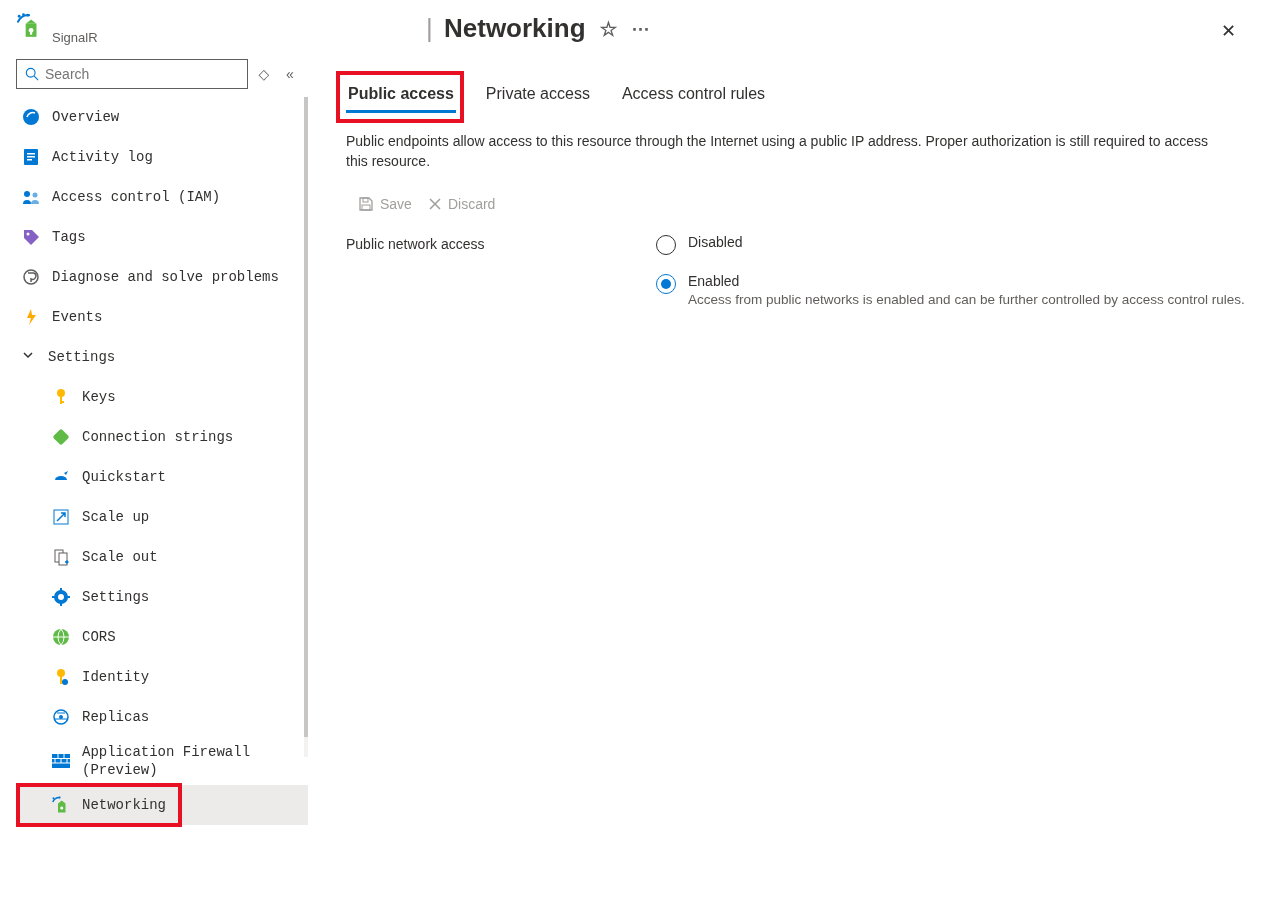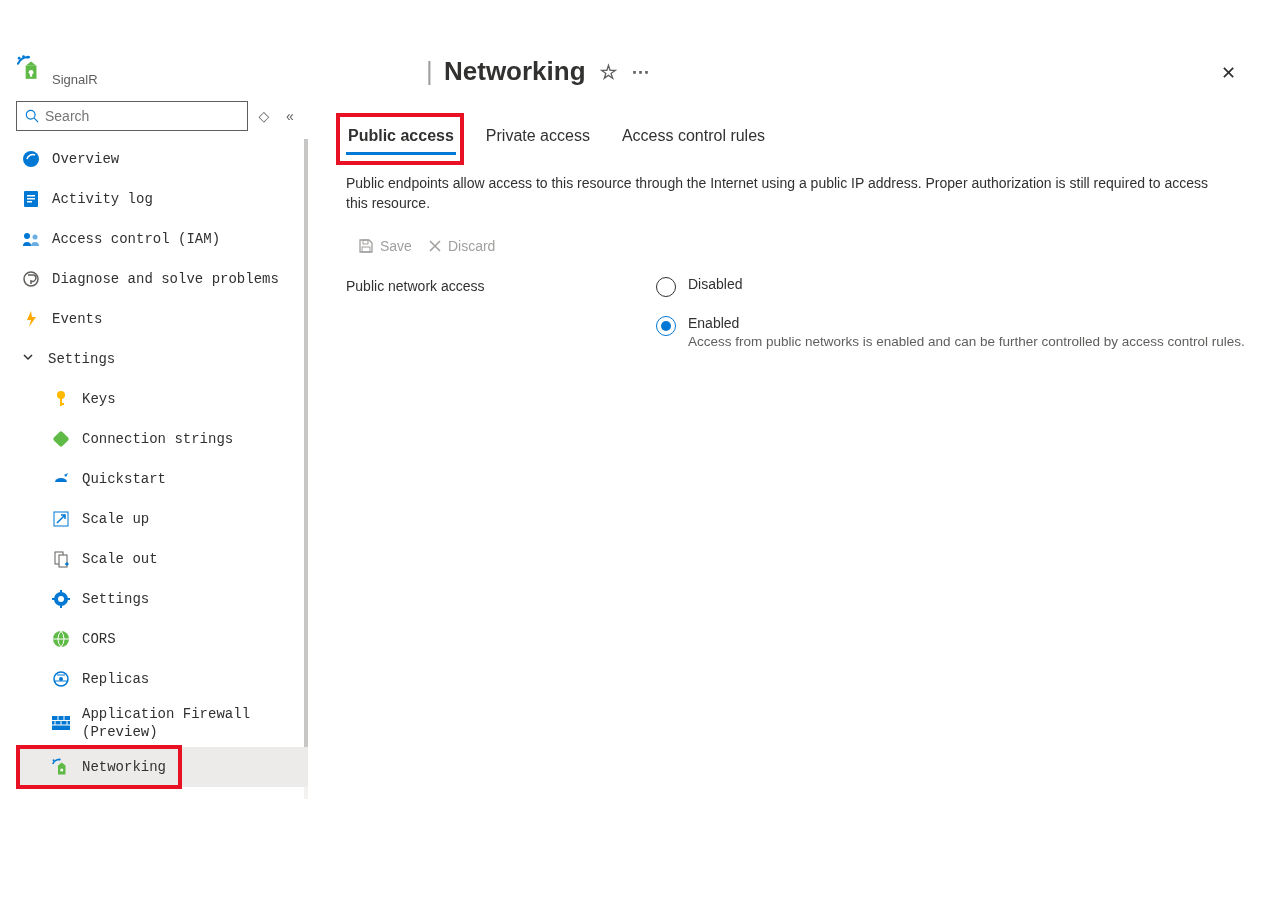--- a/index.html
+++ b/index.html
@@ -10,24 +10,23 @@
     color: #323130;
     background: #fff;
     width: 1264px;
     height: 909px;
     overflow: hidden;
     display: flex;
     flex-direction: column;
   }
   .header {
     display: flex;
-    align-items: flex-end;
+    align-items: center;
     padding: 12px 16px 8px 16px;
     position: relative;
-    margin-top: 42px;
   }
   .header-left {
     display: flex;
     align-items: flex-start;
     gap: 8px;
     width: 410px;
   }
   .resource-icon {
     width: 28px; height: 28px;
     display:flex; align-items:center; justify-content:center;
@@ -281,20 +280,29 @@
               <path d="M1 15 a4 4 0 0 1 8 0 Z" fill="#0078d4"></path>
               <circle cx="13" cy="6" r="2.5" fill="#69afe5"></circle>
               <path d="M9 15 a4 4 0 0 1 8 0 Z" fill="#69afe5"></path>
             </svg>
           </span>
         <span>Access control (IAM)</span>
       </div>
       <div class="nav-item">
         <span class="nav-icon">
             <svg width="18" height="18" viewBox="0 0 18 18">
+              <path d="M2 2 L10 2 L17 9 L9 17 L2 10 Z" fill="#8661c5"></path>
+              <circle cx="6" cy="6" r="1.5" fill="#fff"></circle>
+            </svg>
+          </span>
+        <span>Tags</span>
+      </div>
+      <div class="nav-item">
+        <span class="nav-icon">
+            <svg width="18" height="18" viewBox="0 0 18 18">
               <circle cx="9" cy="9" r="7" stroke="#605e5c" stroke-width="1.5" fill="none"></circle>
               <path d="M6 5 L12 5 M12 5 a3 3 0 0 1 -3 6 L9 14" stroke="#605e5c" stroke-width="1.5" fill="none"></path>
             </svg>
           </span>
         <span>Diagnose and solve problems</span>
       </div>
       <div class="nav-item">
         <span class="nav-icon">
             <svg width="14" height="18" viewBox="0 0 14 18">
               <path d="M7 1 L3 10 L7 10 L5 17 L12 7 L8 7 Z" fill="#ffaa00"></path>
@@ -372,20 +380,30 @@
         <span>Settings</span>
       </div>
       <div class="nav-item child">
         <span class="nav-icon">
             <svg width="18" height="18" viewBox="0 0 18 18">
               <circle cx="9" cy="9" r="8" fill="#5fbb46"></circle>
               <path d="M1 9 L17 9 M9 1 a12 12 0 0 1 0 16 M9 1 a12 12 0 0 0 0 16" stroke="#fff" stroke-width="1" fill="none"></path>
             </svg>
           </span>
         <span>CORS</span>
+      </div>
+      <div class="nav-item child">
+        <span class="nav-icon">
+            <svg width="14" height="18" viewBox="0 0 14 18">
+              <circle cx="7" cy="5" r="4" fill="#ffb900"></circle>
+              <rect x="6" y="8" width="2" height="8" fill="#ffb900"></rect>
+              <circle cx="11" cy="14" r="3" fill="#0078d4"></circle>
+            </svg>
+          </span>
+        <span>Identity</span>
       </div>
       <div class="nav-item child">
         <span class="nav-icon">
             <svg width="18" height="18" viewBox="0 0 18 18">
               <circle cx="9" cy="9" r="7" stroke="#0078d4" stroke-width="1.5" fill="none"></circle>
               <path d="M5 5 L13 5 M3 11 L15 11" stroke="#0078d4"></path>
               <circle cx="9" cy="9" r="2" fill="#0078d4"></circle>
             </svg>
           </span>
         <span>Replicas</span>

